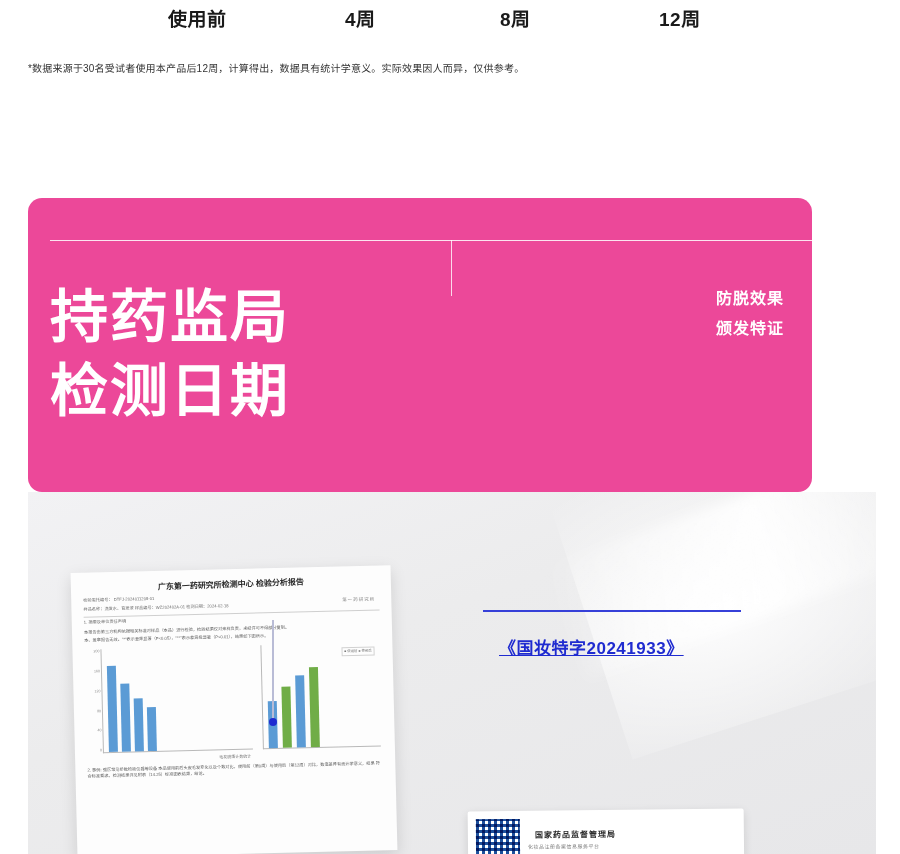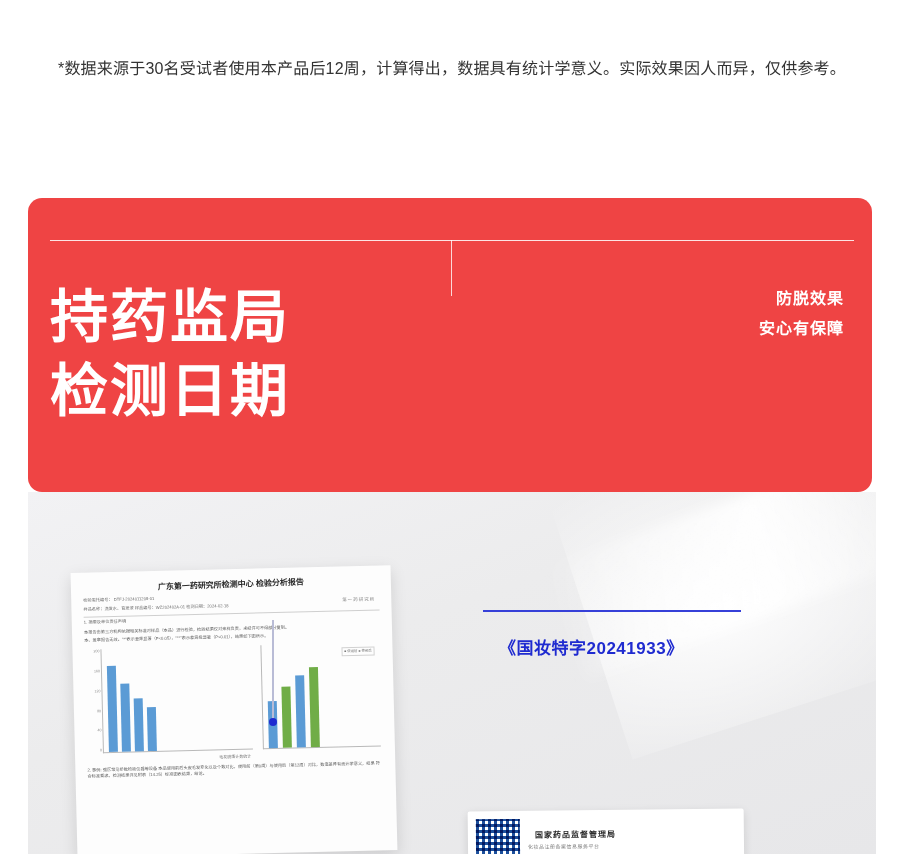--- a/index.html
+++ b/index.html
@@ -41,38 +41,37 @@
   .tl-3 { left: 659px; }
 
   
   .notes {
     position: absolute;
     top: 56px;
     left: 28px;
     width: 848px;
   }
   .note {
-    font-size: 16px;
+    font-size: 10px;
     line-height: 25px;
     color: #333333;
     letter-spacing: 0.2px;
-    text-align: center;
   }
   .note-2 {
     margin-top: 4px;
   }
 
   
   .banner {
     position: absolute;
     top: 198px;
     left: 28px;
-    width: 844px;
+    width: 784px;
     height: 294px;
-    background: #ef4444;
+    background: #ec4899;
     border-radius: 14px;
     overflow: hidden;
   }
   .banner-rule {
     position: absolute;
     top: 42px;
     left: 22px;
     width: 804px;
     height: 1px;
     background: rgba(255,255,255,0.85);
@@ -272,20 +271,21 @@
     line-height: 34px;
     margin-left: 16px;
   }
   .callout-sub {
     margin-top: 21px;
     margin-left: 16px;
     font-size: 17px;
     font-weight: bold;
     color: #1f2bd0;
     letter-spacing: 0.5px;
+    text-decoration: underline;
   }
   .callout-dot {
     position: absolute;
     top: 226px;
     left: 241px;
     width: 8px;
     height: 8px;
     border-radius: 50%;
     background: #1f2bd0;
   }
@@ -338,35 +338,41 @@
     color: #7d7d7d;
     margin-top: 3px;
     letter-spacing: 0.5px;
   }
 </style>
 </head>
 <body>
 
 <div class="page">
 
+  <div class="timeline-row">
+    <div class="timeline-label tl-0">使用前</div>
+    <div class="timeline-label tl-1">4周</div>
+    <div class="timeline-label tl-2">8周</div>
+    <div class="timeline-label tl-3">12周</div>
+  </div>
 
   <div class="notes">
     <div class="note">*数据来源于30名受试者使用本产品后12周，计算得出，数据具有统计学意义。实际效果因人而异，仅供参考。</div>
   </div>
 
   <div class="banner">
     <div class="banner-rule"></div>
     <div class="banner-tick"></div>
     <div class="banner-headline">
       <div>持药监局</div>
       <div>检测日期</div>
     </div>
     <div class="banner-side">
       <div>防脱效果</div>
-      <div>安心有保障</div>
+      <div>颁发特证</div>
     </div>
   </div>
 
   <div class="photo-area">
     <div class="photo-glow"></div>
     <div class="photo-streak"></div>
 
     <div class="cert-paper">
       <div class="cert-title">广东第一药研究所检测中心
 检验分析报告</div>

